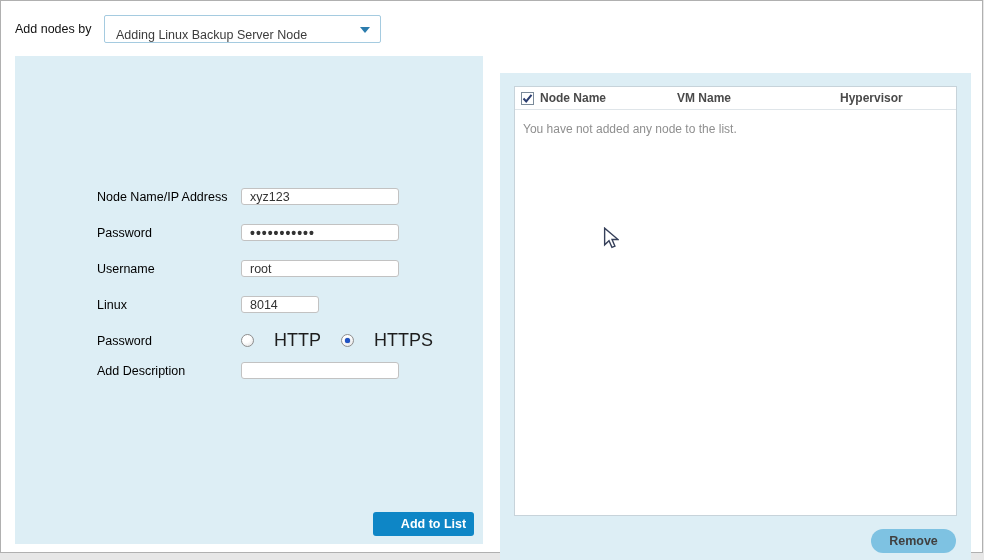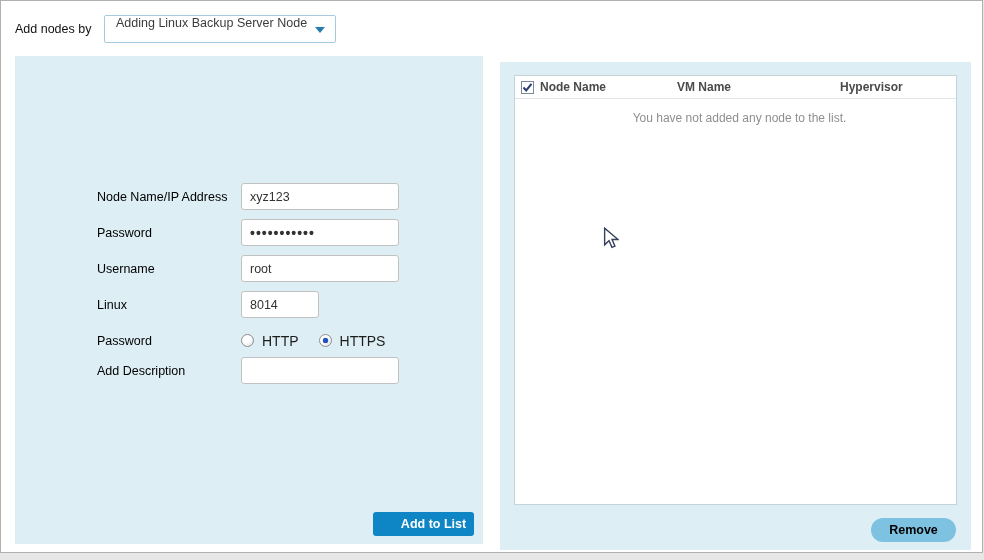--- a/index.html
+++ b/index.html
@@ -16,61 +16,61 @@
     background:#ffffff;
     border:1px solid #b0b0b0;
   }
   
   .topbar-label {
     position:absolute; left:14px; top:21px;
     font-weight:normal; color:#111; font-size:12.5px;
   }
   .dropdown {
     position:absolute; left:103px; top:14px;
-    width:232px; height:28px;
+    width:277px; height:28px;
     background:#fff;
     border:1px solid #a5cbe0;
     border-radius:2px;
-    display:flex; align-items:flex-start;
+    display:flex; align-items:flex-end;
     padding:0 24px 0 11px;
     cursor:default;
   }
   .dropdown-value { font-size:12.5px; color:#3c3c3c; white-space:nowrap; }
   .dropdown-arrow {
     position:absolute; right:10px; top:11px;
     width:0; height:0;
     border-left:5px solid transparent;
     border-right:5px solid transparent;
     border-top:6px solid #2b7cad;
   }
   
   .left-panel {
     position:absolute; left:14px; top:55px;
     width:468px; height:488px;
     background:#ddeef5;
   }
   .right-panel {
-    position:absolute; left:499px; top:61px;
+    position:absolute; left:499px; top:72px;
     width:471px; height:488px;
     background:#ddeef5;
   }
   
   .form {
     position:absolute; left:82px; top:127px; width:360px;
   }
   .form-row {
     display:flex; align-items:center;
     margin-bottom:9px; height:27px;
   }
   .form-row label {
     width:144px; flex:0 0 144px;
     font-size:12.5px; color:#000000;
   }
   .ti {
-    height:27px; width:158px;
+    height:17px; width:158px;
     border:1px solid #c2c2c2; border-radius:3px;
     background:#fff; padding:0 8px;
     font-family:"Liberation Sans", sans-serif;
     font-size:12.5px; color:#333;
     outline:none;
   }
   .ti.short { width:78px; }
   .ti.pw { font-size:14px; font-weight:bold; letter-spacing:1px; }
   .protocol-row { margin-bottom:3px; }
   .radio {
@@ -78,35 +78,35 @@
     border:1px solid #8e8e8e;
     background:radial-gradient(circle at 35% 30%, #ffffff 40%, #dcdcdc 100%);
     display:inline-block; position:relative;
   }
   .radio.selected::after {
     content:""; position:absolute; left:3px; top:3px;
     width:5px; height:5px; border-radius:50%;
     background:#1f53c5;
     box-shadow:0 0 1px #123a96;
   }
-  .radio-label { margin-left:8px; font-size:14px; color:#1d1d1d; }
+  .radio-label { margin-left:20px; font-size:18px; color:#1d1d1d; }
   .radio-gap { margin-left:20px; }
   
   .btn-primary {
     position:absolute; left:358px; top:456px;
     width:101px; height:24px;
     background:#0e86c6; color:#fff;
     font-family:"Liberation Sans", sans-serif;
     font-weight:bold; font-size:12.5px;
     border:none; border-radius:3px; cursor:pointer;padding-left:20px;
   }
   .btn-disabled {
     position:absolute; left:371px; top:456px;
     width:85px; height:24px;
-    background:#7ec2e2; color:#000000;
+    background:#7ec2e2; color:#404040;
     font-family:"Liberation Sans", sans-serif;
     font-weight:bold; font-size:12.5px;
     border:none; border-radius:12px; cursor:default;
   }
   
   .node-table {
     position:absolute; left:14px; top:13px;
     width:443px; height:430px;
     background:#fff;
     border:1px solid #c7d3da;
@@ -123,21 +123,21 @@
     background:#fff;
     display:flex; align-items:center; justify-content:center;
   }
   .checkbox svg { display:block; }
   .col-node { flex:0 0 137px; }
   .col-vm   { flex:0 0 122px; }
   .col-hyp  { flex:1 1 auto;margin-left:41px; }
   .th { font-weight:bold; font-size:12px; color:#4a4a4a; }
   .empty-msg {
     padding:12px 0 0 8px;
-    font-size:12px; color:#8f8f8f;text-align:center;
+    font-size:12px; color:#8f8f8f;
   }
   
   .cursor { position:absolute; left:602px; top:226px; pointer-events:none; }
 </style>
 </head>
 <body>
 
 <div class="window">
 
   <div class="topbar-label">Add nodes by</div>

